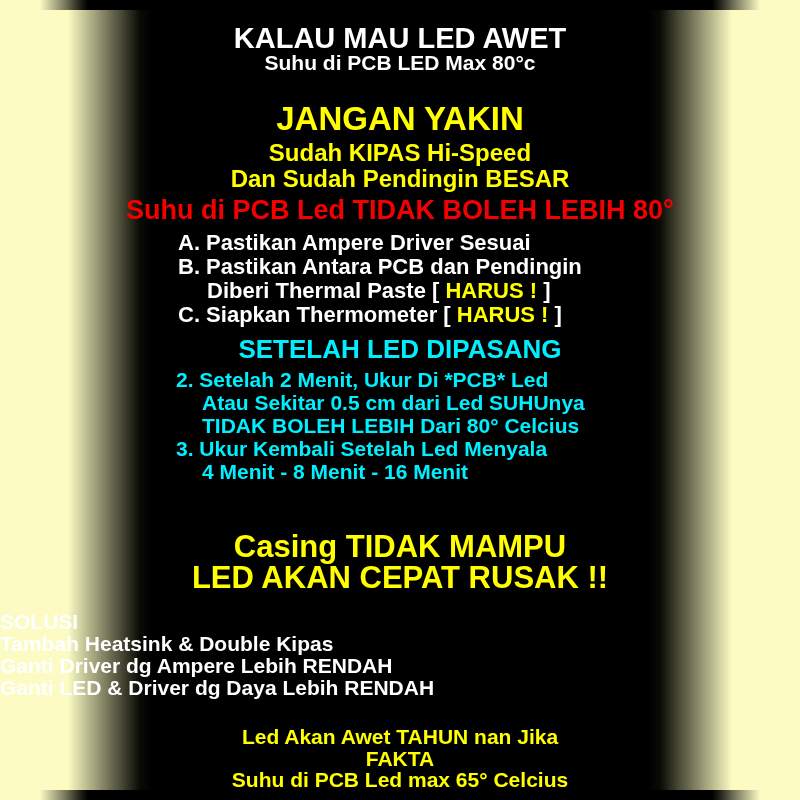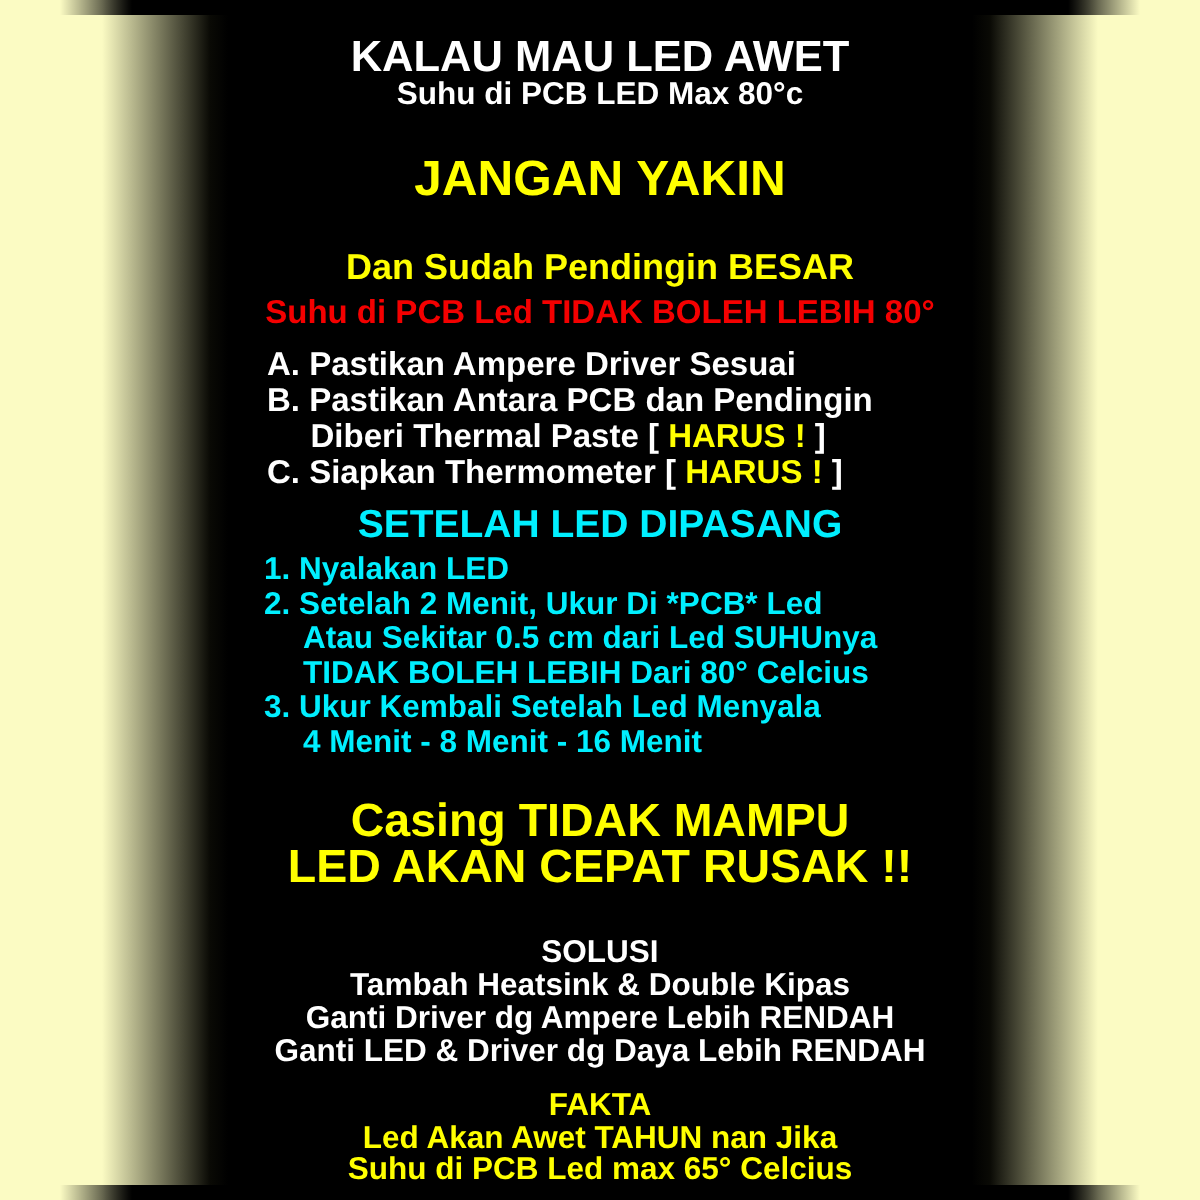--- a/index.html
+++ b/index.html
@@ -55,21 +55,21 @@
   .red    { color: #F40000; }
   .cyan   { color: #00EFFF; }
 
   
   .t-title    { top: 24px;  font-size: 29px; }
   .t-subtitle { top: 52px;  font-size: 21px; }
   .t-jangan   { top: 76px;  font-size: 33px; }
   .t-kipas    { top: 115px; font-size: 24px; }
   .t-besar    { top: 141px; font-size: 24px; }
   .t-diukur   { top: 167px; font-size: 31px; }
-  .t-redsub   { top: 197px; font-size: 22px; }
+  .t-redsub   { top: 197px; font-size: 27px; }
 
   
   .checklist {
     top: 231px;
     left: 178px;
     font-size: 22px;
     line-height: 24px;
   }
   .checklist .indent { padding-left: 29px; }
 
@@ -88,24 +88,23 @@
     top: 506px;
     left: 0;
     width: 100%;
     text-align: center;
     font-size: 31px;
     line-height: 30.5px;
   }
 
   
   .solution {
-    top: 624px;
+    top: 611px;
     left: 0;
     width: 100%;
-    text-align: center;
     font-size: 21px;
     line-height: 22px;
   }
 
   
   .fact {
     top: 700px;
     left: 0;
     width: 100%;
     text-align: center;
@@ -116,50 +115,50 @@
 </head>
 <body>
 
 <div class="poster">
   <div class="edge-bar top"></div>
   <div class="edge-bar bottom"></div>
 
   <div class="line t-title white">KALAU MAU LED AWET</div>
   <div class="line t-subtitle white">Suhu di PCB LED Max 80°c</div>
   <div class="line t-jangan yellow">JANGAN YAKIN</div>
+  <div class="line t-kipas yellow">Sudah KIPAS Hi-Speed</div>
   <div class="line t-besar yellow">Dan Sudah Pendingin BESAR</div>
   <div class="line t-redsub red">Suhu di PCB Led TIDAK BOLEH LEBIH 80°</div>
 
   <div class="block checklist white">
     <div>A. Pastikan Ampere Driver Sesuai</div>
     <div>B. Pastikan Antara PCB dan Pendingin</div>
     <div class="indent"><span>Diberi Thermal Paste [ </span><span class="yellow">HARUS !</span><span> ]</span></div>
     <div><span>C. Siapkan Thermometer [ </span><span class="yellow">HARUS !</span><span> ]</span></div>
   </div>
 
   <div class="line t-steps-heading cyan">SETELAH LED DIPASANG</div>
   <div class="block steps cyan">
-    <div>1. Nyalakan LED</div>
     <div>2. Setelah 2 Menit, Ukur Di *PCB* Led</div>
     <div class="indent">Atau Sekitar 0.5 cm dari Led SUHUnya</div>
     <div class="indent">TIDAK BOLEH LEBIH Dari 80° Celcius</div>
     <div>3. Ukur Kembali Setelah Led Menyala</div>
     <div class="indent">4 Menit - 8 Menit - 16 Menit</div>
   </div>
 
   <div class="block verdict yellow">
     <div>Casing TIDAK MAMPU</div>
     <div>LED AKAN CEPAT RUSAK !!</div>
   </div>
 
   <div class="block solution white">
     <div>SOLUSI</div>
     <div>Tambah Heatsink &amp; Double Kipas</div>
     <div>Ganti Driver dg Ampere Lebih RENDAH</div>
     <div>Ganti LED &amp; Driver dg Daya Lebih RENDAH</div>
   </div>
 
   <div class="block fact yellow">
+    <div>Led Akan Awet TAHUN nan Jika</div>
     <div>FAKTA</div>
-    <div>Led Akan Awet TAHUN nan Jika</div>
     <div>Suhu di PCB Led max 65° Celcius</div>
   </div>
 </div>
 
 </body></html>

